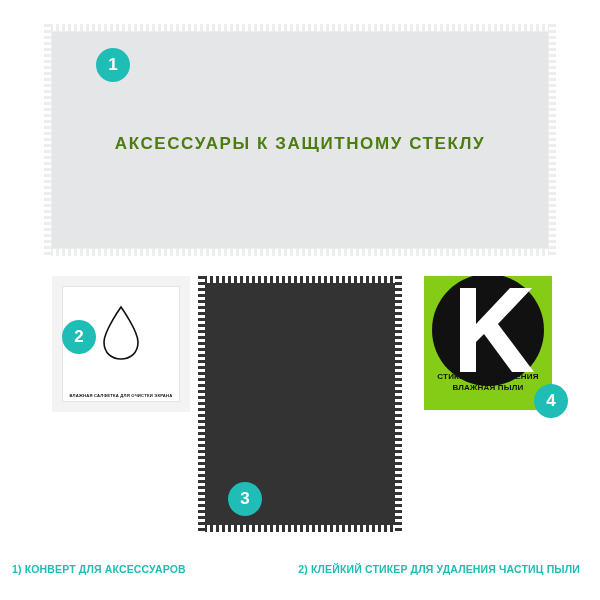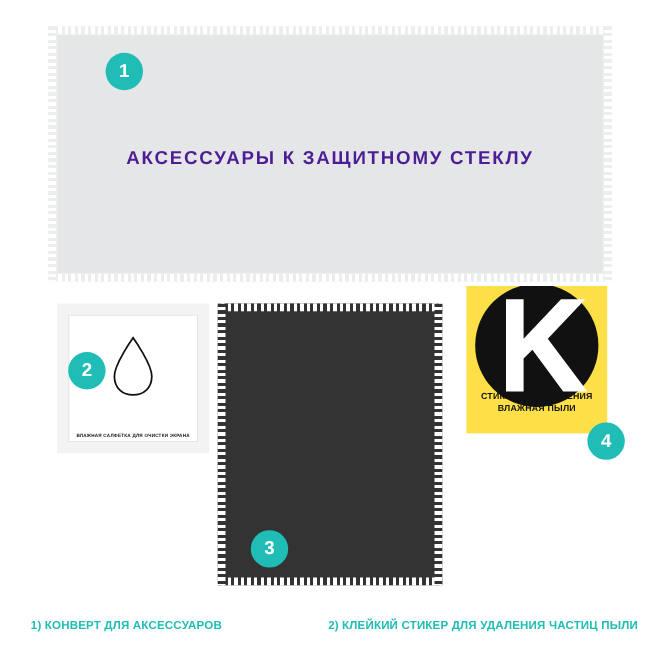--- a/index.html
+++ b/index.html
@@ -56,21 +56,21 @@
   }
   .env-title {
     position: absolute;
     left: 0;
     right: 0;
     top: 110px;
     text-align: center;
     font-size: 17px;
     font-weight: bold;
     letter-spacing: 1.6px;
-    color: #4c1d95;
+    color: #4d7c0f;
     z-index: 12;
   }
   
   .zig-v {
     position: absolute;
     top: 0;
     width: 7px;
     height: 100%;
     background:
       repeating-linear-gradient(
@@ -162,24 +162,24 @@
         90deg,
         #333333 0px, #333333 3px,
         #ffffff 3px, #ffffff 6px
       );
   }
 
   
   .sticker {
     position: absolute;
     left: 424px;
-    top: 260px;
+    top: 276px;
     width: 128px;
     height: 134px;
-    background: #fde047;
+    background: #84cc16;
     overflow: hidden;
     z-index: 5;
   }
   .sticker-k {
     position: absolute;
     left: -6px;
     top: -4px;
     width: 140px;
     height: 116px;
   }
@@ -193,21 +193,21 @@
     font-weight: bold;
     color: #111111;
     line-height: 1.35;
     letter-spacing: 0.2px;
     z-index: 10;
   }
 
   
   .legend {
     position: absolute;
-    left: 28px;
+    left: 12px;
     right: 20px;
     bottom: 22px;
     display: flex;
     z-index: 30;
     gap: 12px;
   }
   .legend-col {
     flex: 1;
   }
   .legend-col.right { padding-left: 6px; }

